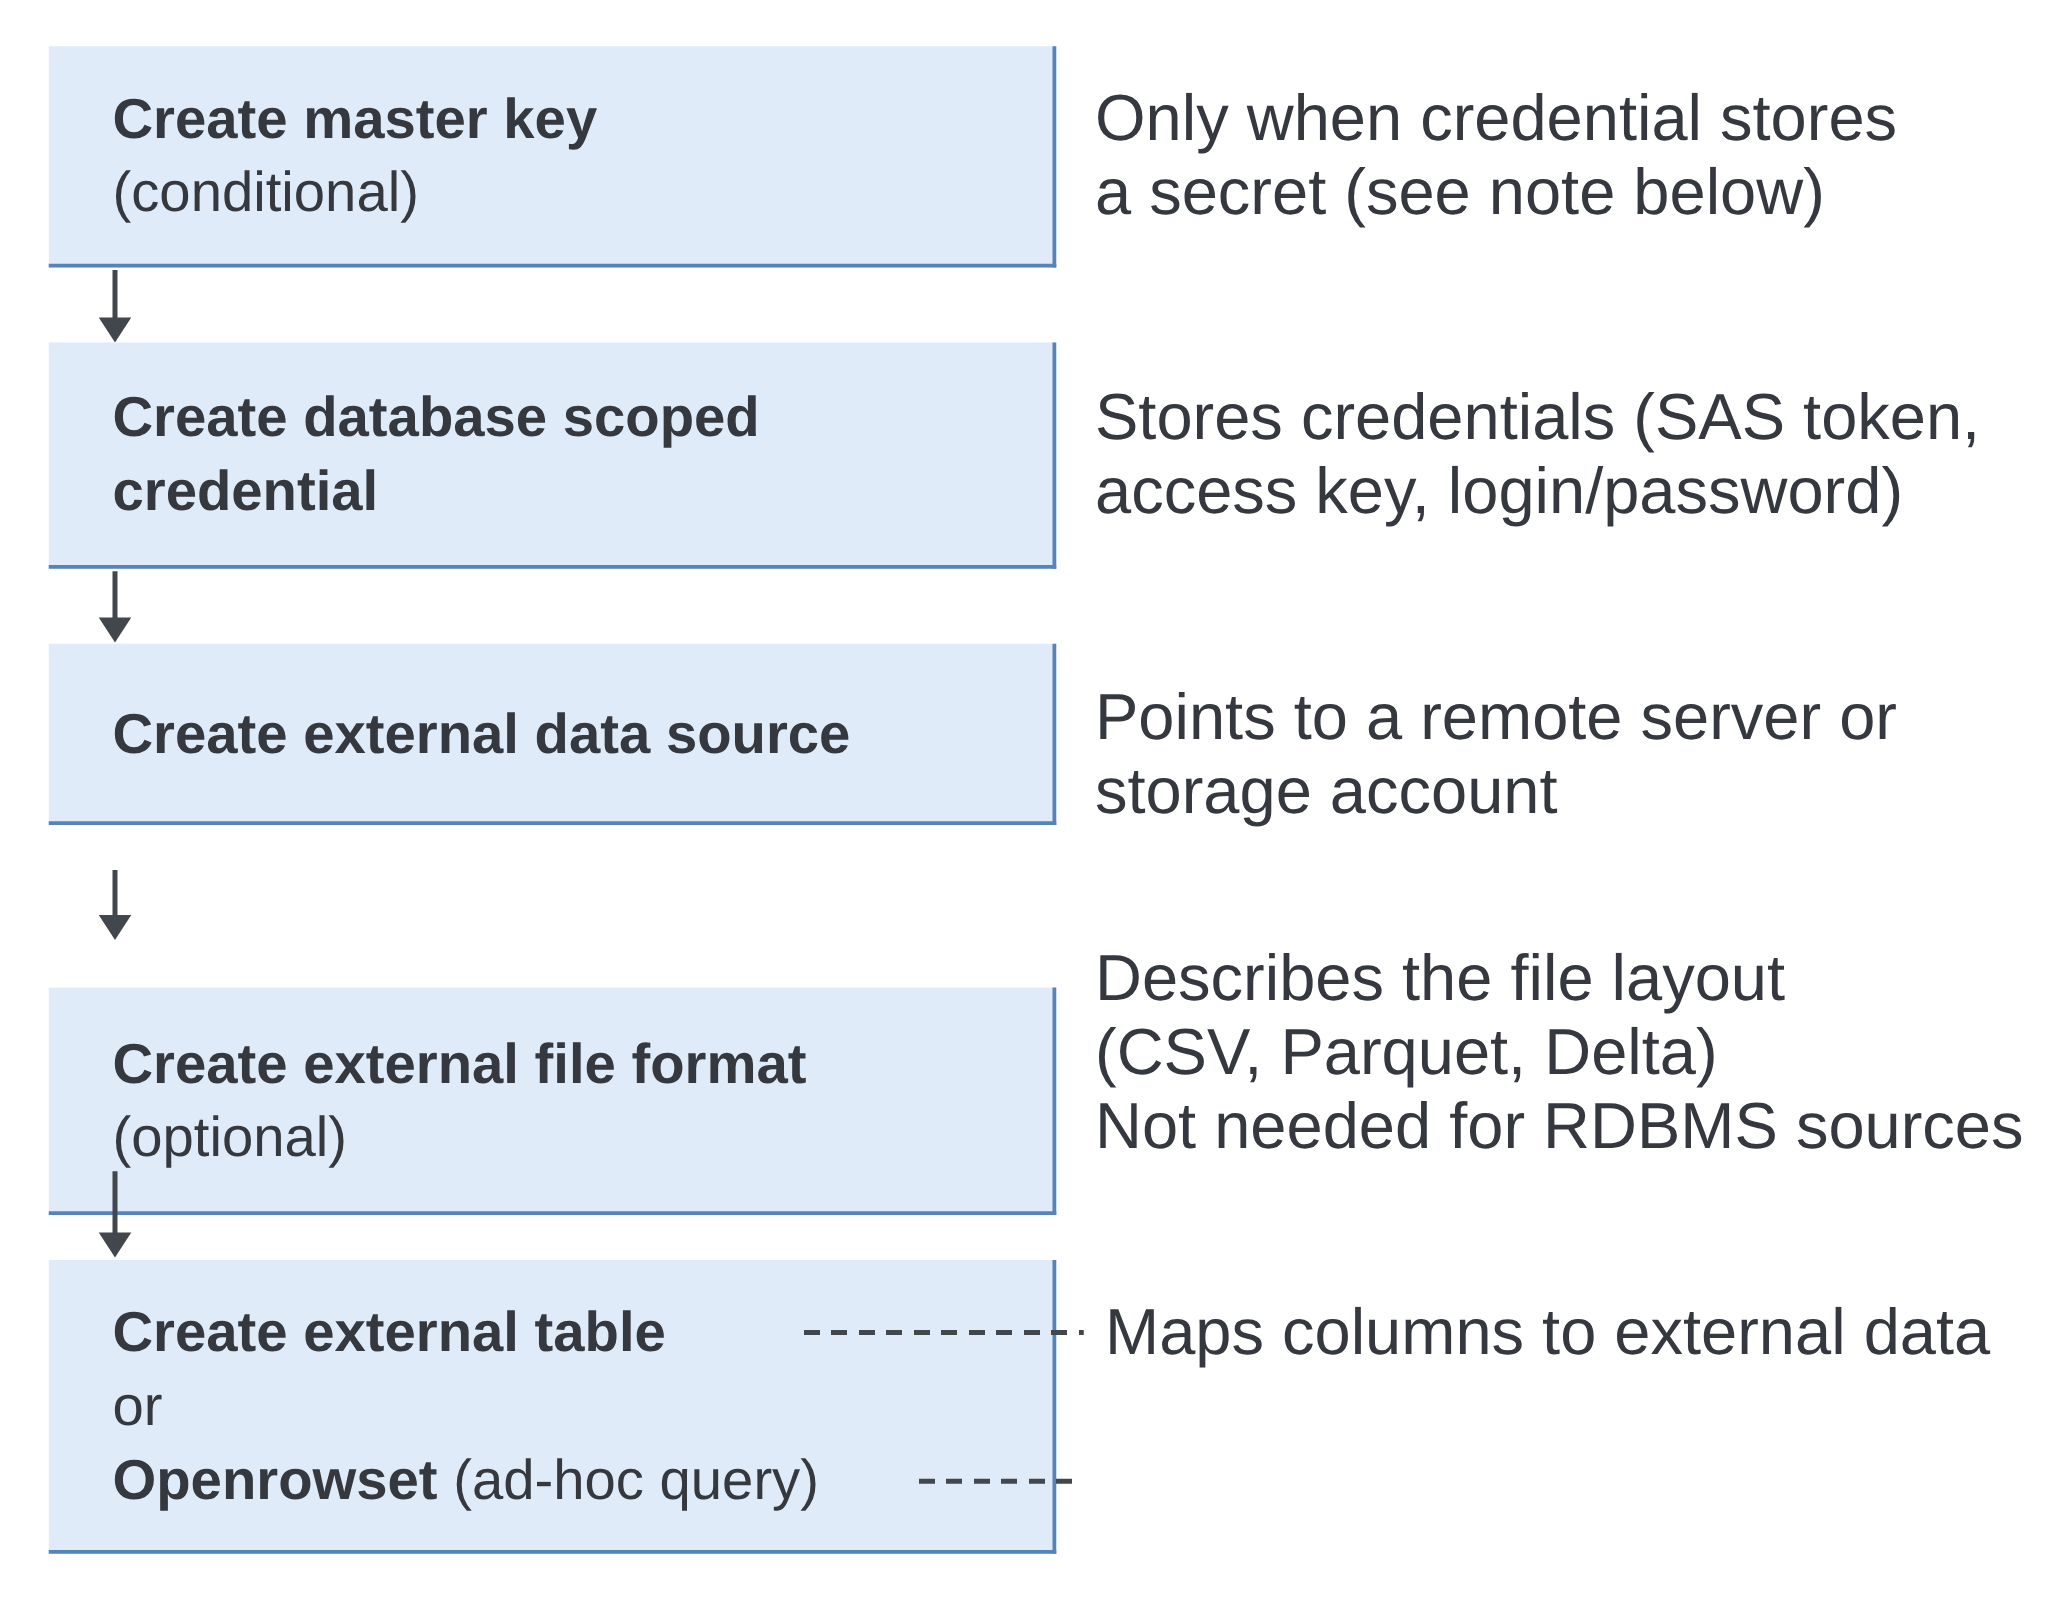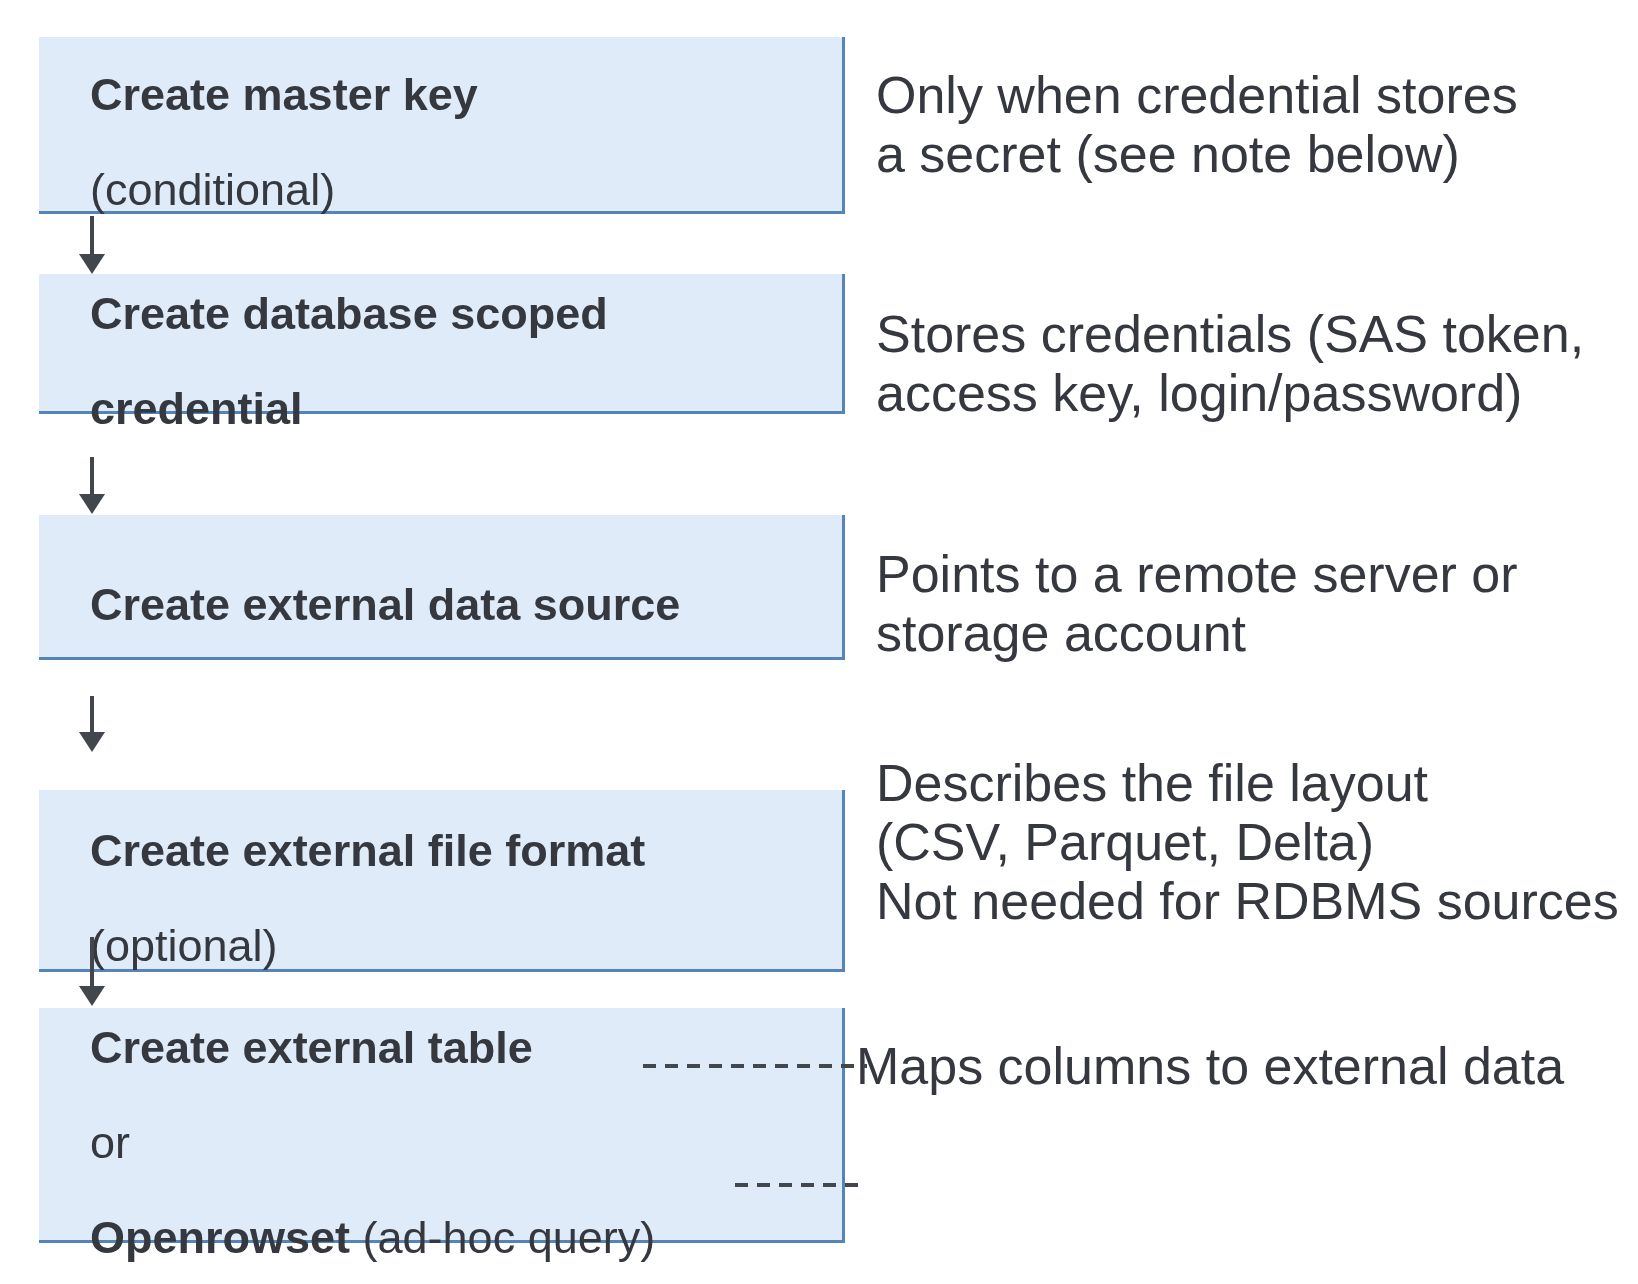--- a/index.html
+++ b/index.html
@@ -24,21 +24,20 @@
     border-bottom:3px solid var(--box-border);
     box-sizing:border-box;
     display:flex;flex-direction:column;justify-content:center;
     padding-left:51px;
   }
   .bl{
     display:block;
     font-size:45px;line-height:59px;
     color:var(--text);
     white-space:nowrap;
-    margin-top:36px;
   }
   .bold{font-weight:bold;}
   .arrow{position:absolute;left:79px;width:26px;}
   .arrow .shaft{
     position:absolute;left:11px;top:0;width:4px;
     height:calc(100% - 18px);
     background:var(--arrow);
   }
   .arrow .head{
     position:absolute;bottom:0;left:0;width:0;height:0;
@@ -69,21 +68,21 @@
   <div class="box" style="top:37px;height:177px">
     <span class="bl bold">Create master key</span>
     <span class="bl">(conditional)</span>
   </div>
 
   <div class="arrow" style="top:216px;height:58px">
     <div class="shaft"></div>
     <div class="head"></div>
   </div>
 
-  <div class="box" style="top:274px;height:140px">
+  <div class="box" style="top:274px;height:181px">
     <span class="bl bold">Create database scoped</span>
     <span class="bl bold">credential</span>
   </div>
 
   <div class="arrow" style="top:457px;height:57px">
     <div class="shaft"></div>
     <div class="head"></div>
   </div>
 
   <div class="box" style="top:515px;height:145px">
@@ -128,18 +127,18 @@
     <span class="al">Points to a remote server or</span>
     <span class="al">storage account</span>
   </div>
 
   <div class="ann" style="top:754px">
     <span class="al">Describes the file layout</span>
     <span class="al">(CSV, Parquet, Delta)</span>
     <span class="al">Not needed for RDBMS sources</span>
   </div>
 
-  <div class="ann" style="top:1037px;left:856px">
+  <div class="ann" style="top:1037px;left:884px">
     <span class="al">Maps columns to external data</span>
   </div>
 
 
 </div>
 
 </body></html>

